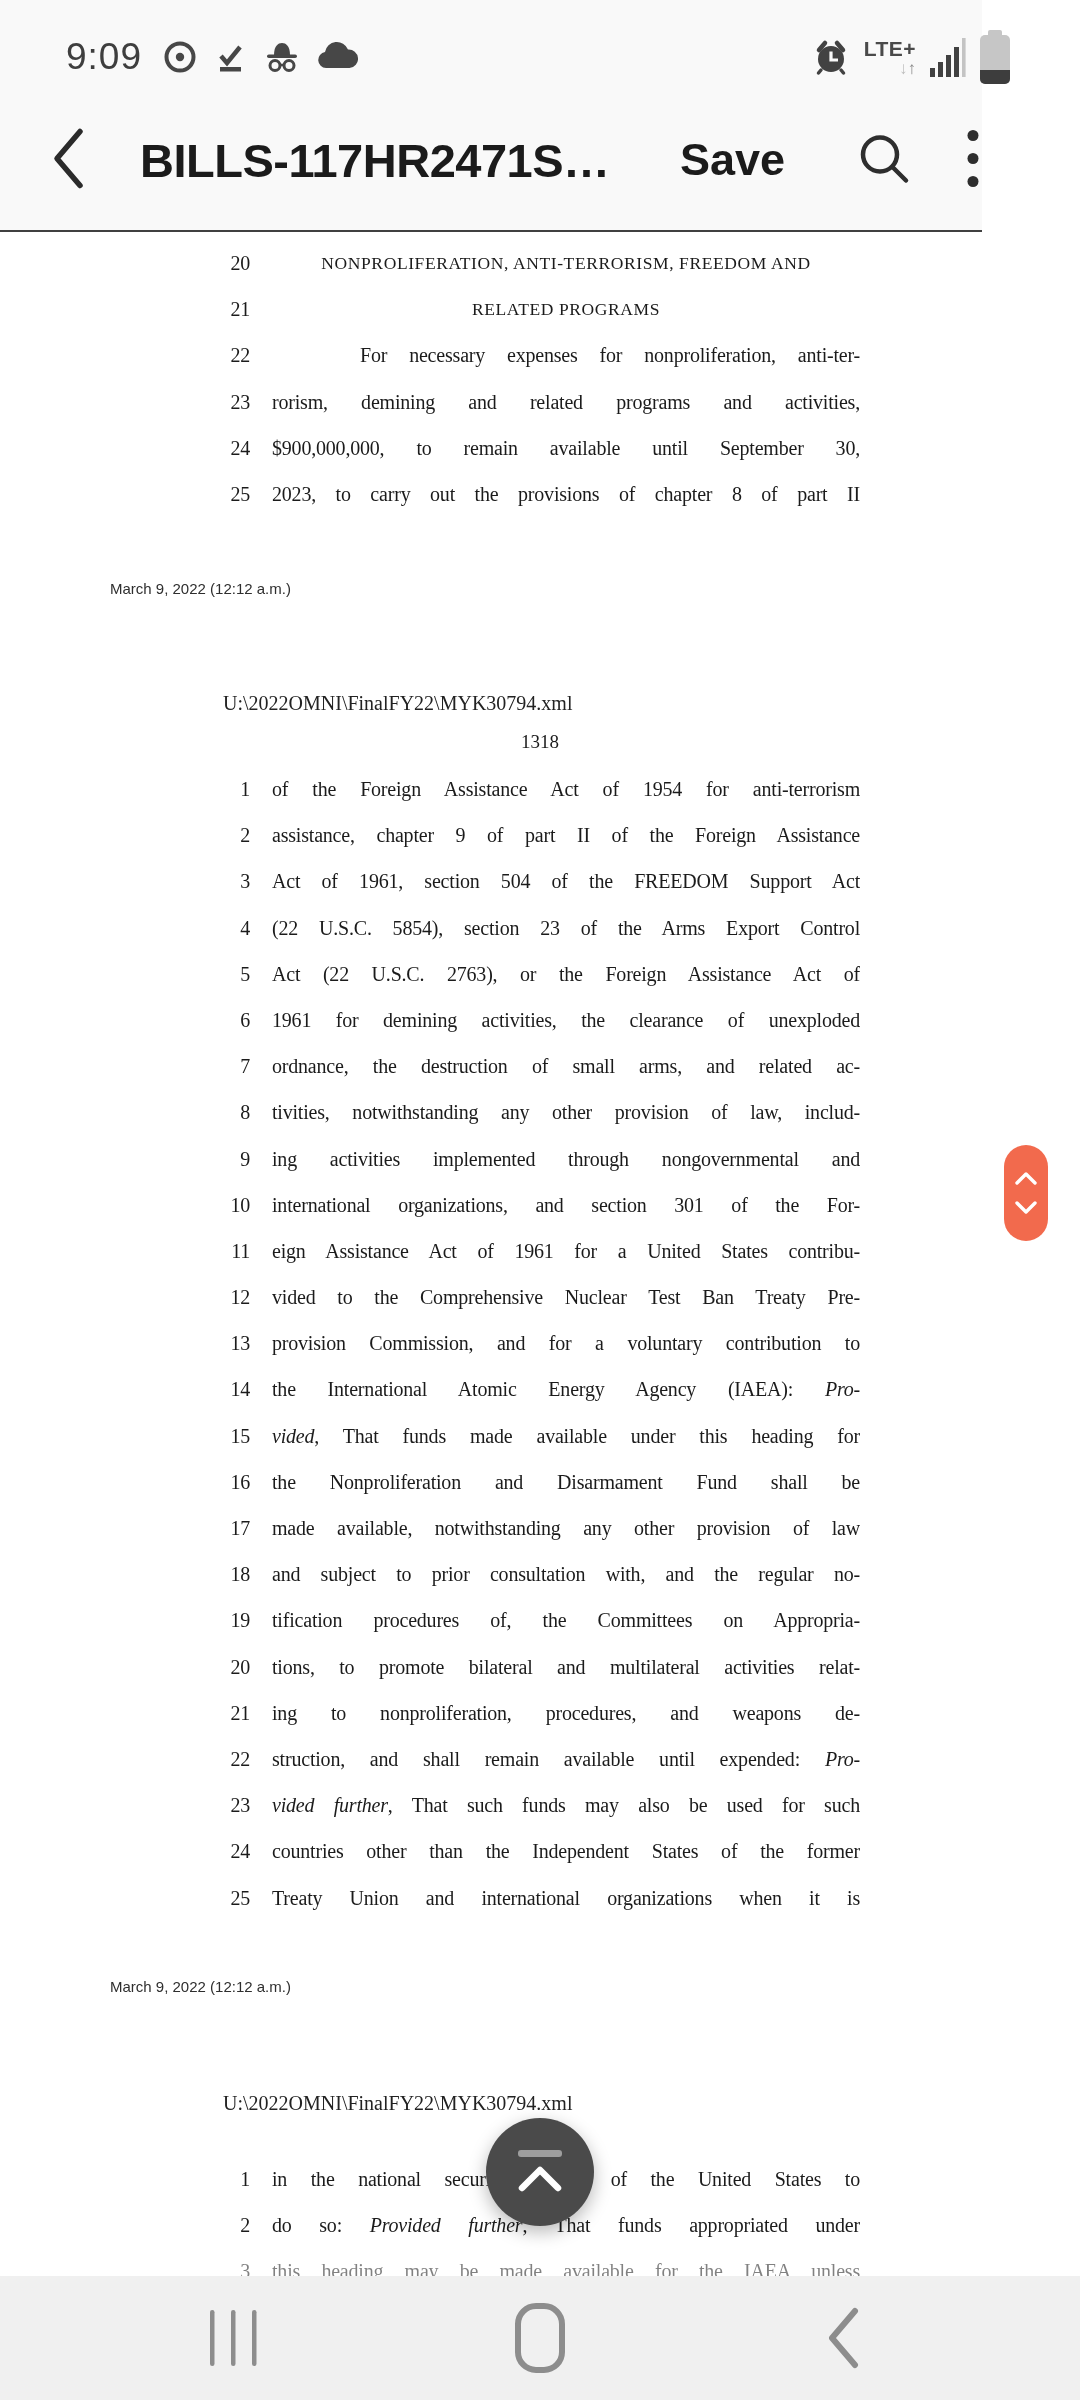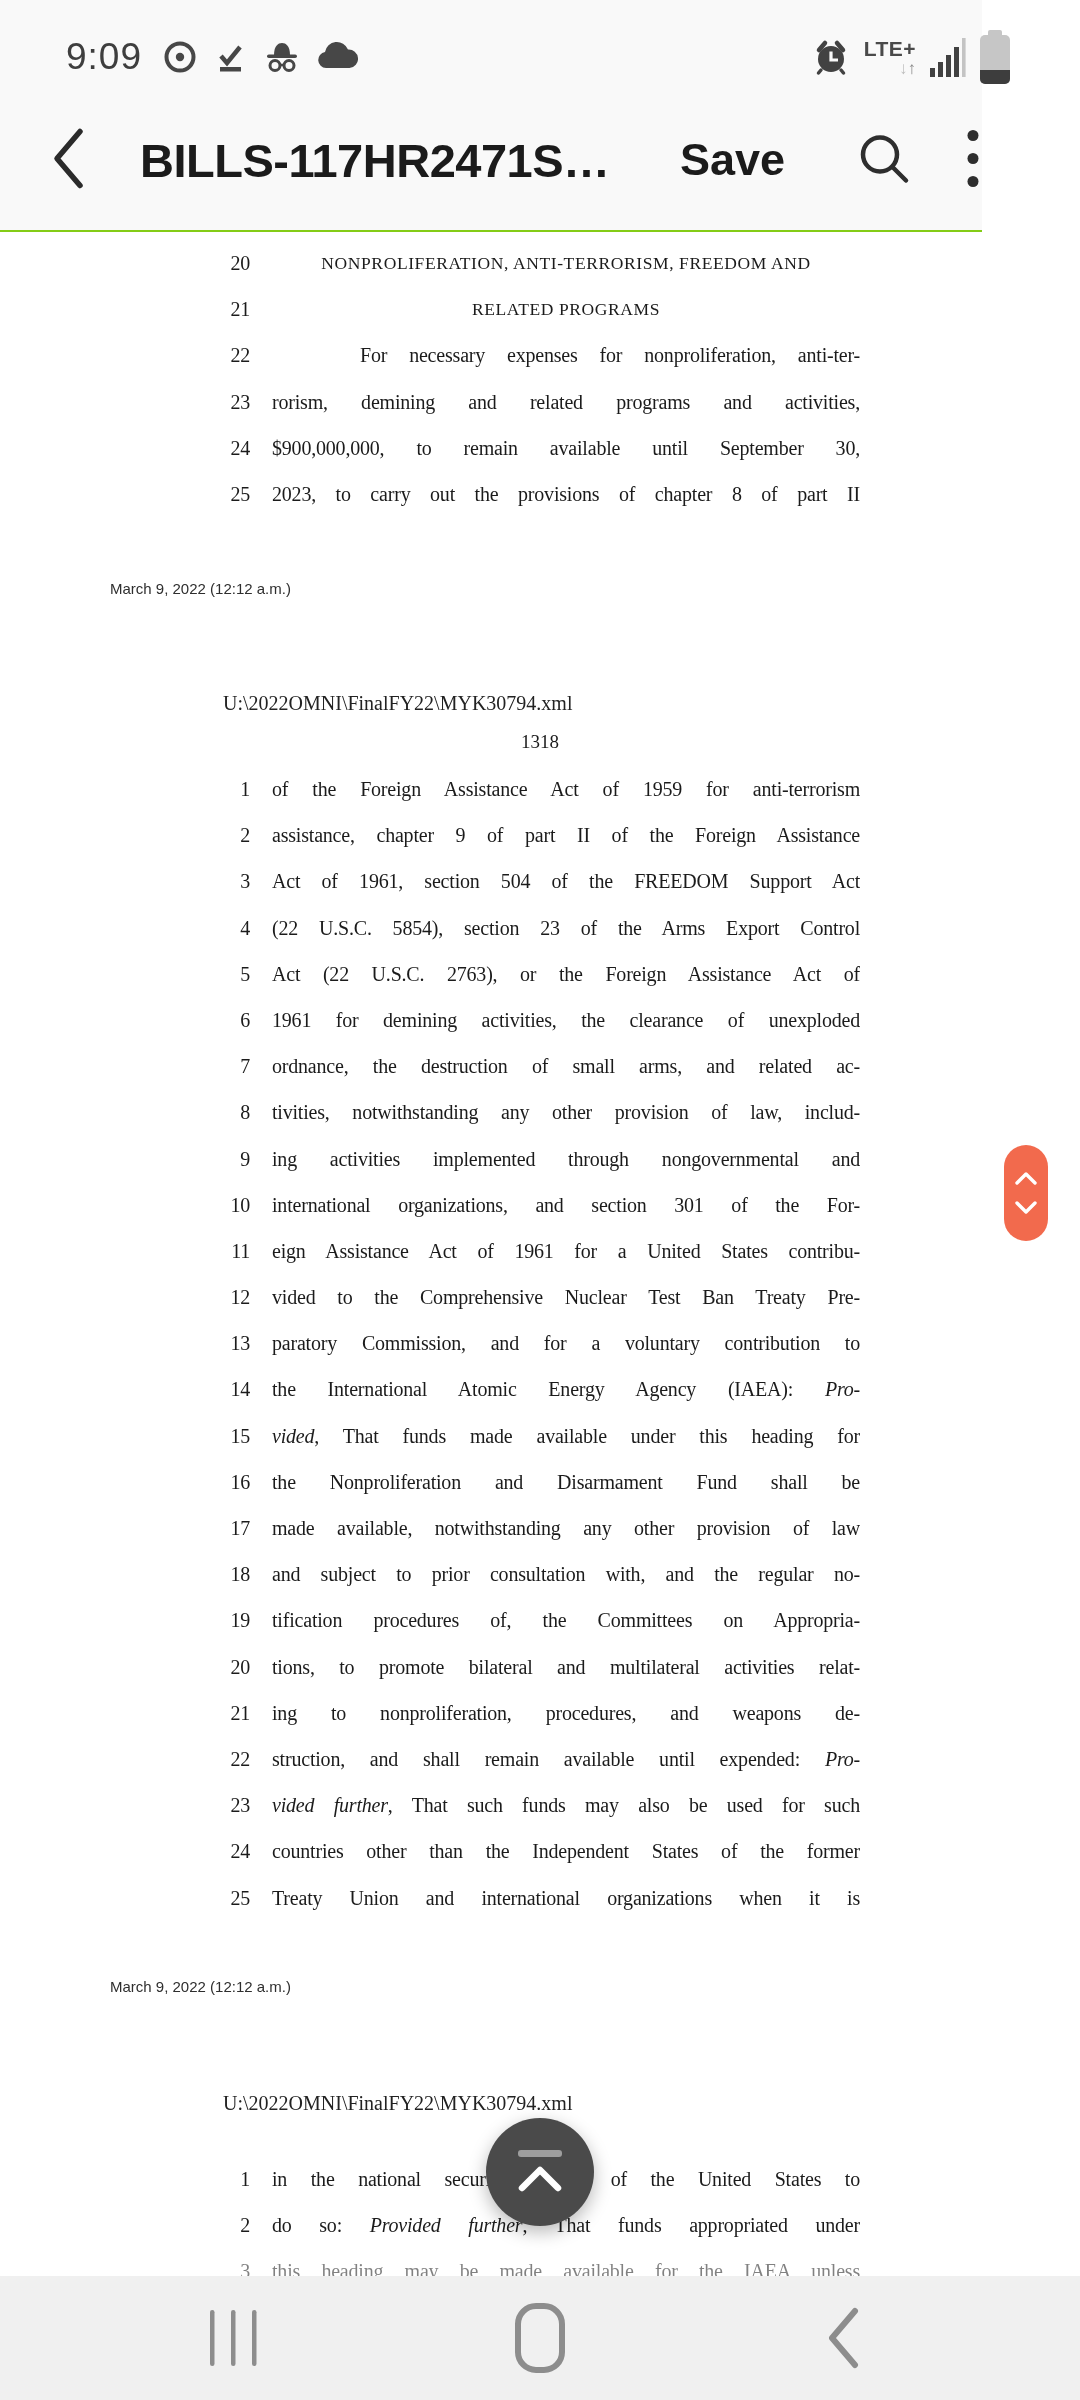--- a/index.html
+++ b/index.html
@@ -2,21 +2,21 @@
 <html><head>
 <meta charset="utf-8">
 <style>
   html,body{margin:0;padding:0;}
   body{width:1080px;height:2400px;position:relative;background:#ffffff;
        font-family:"Liberation Sans",sans-serif;overflow:hidden;}
   .screen{position:absolute;inset:0;width:1080px;height:2400px;overflow:hidden;}
 
   
   .chrome{position:absolute;top:0;left:0;width:982px;height:232px;background:#f9f9f9;
-          border-bottom:2px solid #84cc16;box-sizing:border-box;z-index:5;}
+          border-bottom:2px solid #404040;box-sizing:border-box;z-index:5;}
   .status-bar{position:absolute;top:0;left:0;width:1080px;height:90px;display:flex;
               align-items:center;padding:24px 70px 0 66px;box-sizing:border-box;}
   .time{font-size:37px;color:#3e3e3e;letter-spacing:1px;margin-right:20px;}
   .sicon{display:inline-flex;align-items:center;margin-right:14px;}
   .sb-right{margin-left:auto;display:flex;align-items:center;gap:14px;}
   .net{display:flex;flex-direction:column;align-items:flex-end;line-height:1;}
   .lte{font-size:21px;font-weight:bold;color:#4a4a4a;letter-spacing:0.5px;}
   .arrows{font-size:17px;line-height:1;margin-top:1px;}
   .arrows .dn{color:#bdbdbd;}
   .arrows .up{color:#8a8a8a;}
@@ -210,21 +210,21 @@
         </div>
       <div class="pg-footer f0">March 9, 2022 (12:12 a.m.)</div>
     </section>
 
     <section class="page">
       <div class="pg-path p1-path">U:\2022OMNI\FinalFY22\MYK30794.xml</div>
       <div class="pg-num p1-num">1318</div>
       <div class="lines p1-lines">
           <div class="doc-line">
             <span class="num">1</span>
-            <span class="txt"><span>of the Foreign Assistance Act of 1959 for anti-terrorism</span></span>
+            <span class="txt"><span>of the Foreign Assistance Act of 1954 for anti-terrorism</span></span>
           </div>
           <div class="doc-line">
             <span class="num">2</span>
             <span class="txt"><span>assistance, chapter 9 of part II of the Foreign Assistance</span></span>
           </div>
           <div class="doc-line">
             <span class="num">3</span>
             <span class="txt"><span>Act of 1961, section 504 of the FREEDOM Support Act</span></span>
           </div>
           <div class="doc-line">
@@ -258,21 +258,21 @@
           <div class="doc-line">
             <span class="num">11</span>
             <span class="txt"><span>eign Assistance Act of 1961 for a United States contribu-</span></span>
           </div>
           <div class="doc-line">
             <span class="num">12</span>
             <span class="txt"><span>vided to the Comprehensive Nuclear Test Ban Treaty Pre-</span></span>
           </div>
           <div class="doc-line">
             <span class="num">13</span>
-            <span class="txt"><span>paratory Commission, and for a voluntary contribution to</span></span>
+            <span class="txt"><span>provision Commission, and for a voluntary contribution to</span></span>
           </div>
           <div class="doc-line">
             <span class="num">14</span>
             <span class="txt"><span>the International Atomic Energy Agency (IAEA): </span><span class="em">Pro-</span></span>
           </div>
           <div class="doc-line">
             <span class="num">15</span>
             <span class="txt"><span class="em">vided</span><span>, That funds made available under this heading for</span></span>
           </div>
           <div class="doc-line">

